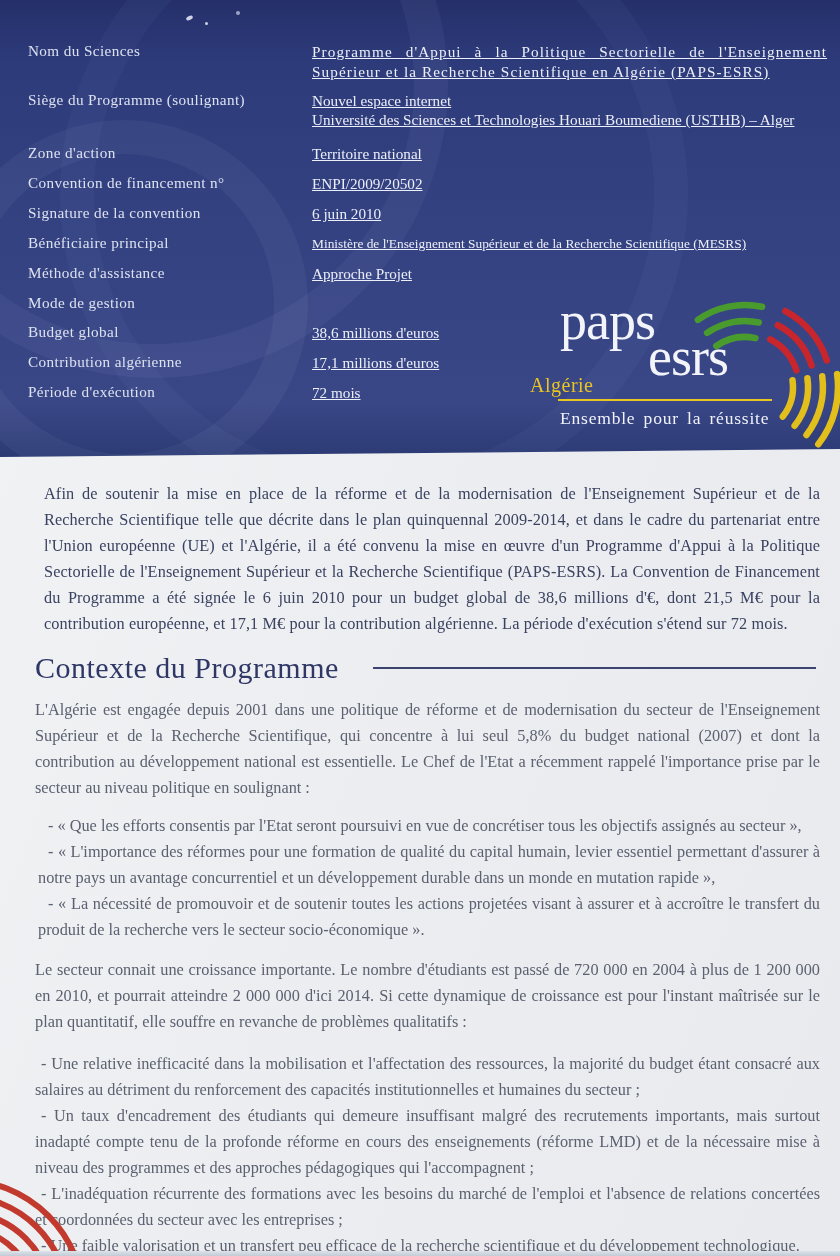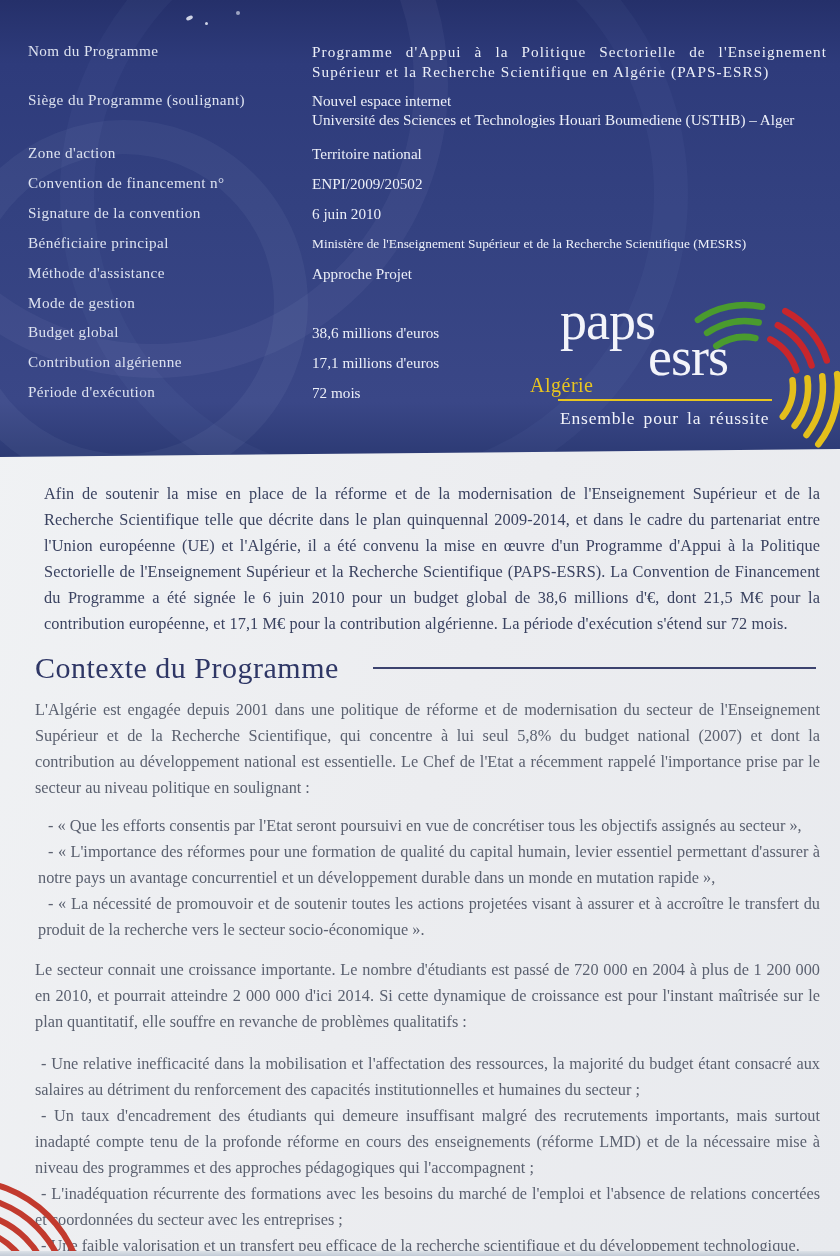--- a/index.html
+++ b/index.html
@@ -15,21 +15,21 @@
   .swirl.s2{width:560px;height:560px;left:60px;top:-120px;border-color:rgba(190,205,245,0.04);}
   .swirl.s3{width:300px;height:300px;left:-60px;top:120px;border-color:rgba(220,228,252,0.05);}
   .speck{position:absolute;background:rgba(236,240,250,0.85);border-radius:50%;}
   .speck.a{left:186px;top:16px;width:7px;height:4px;transform:rotate(-25deg);}
   .speck.b{left:205px;top:22px;width:3px;height:3px;}
   .speck.c{left:236px;top:11px;width:4px;height:4px;background:rgba(236,240,250,0.6);}
 
   .rows{position:relative;padding-top:42px;}
   .hrow{display:flex;align-items:flex-start;margin-bottom:11px;font-size:15.2px;}
   .hlabel{flex:none;width:284px;padding-left:28px;letter-spacing:.4px;color:#dde2f0;}
-  .hvalue{flex:none;width:515px;color:#eceff8;white-space:pre-line;line-height:19px;}
+  .hvalue{flex:none;width:515px;color:#eceff8;white-space:pre-line;line-height:19px;text-decoration:underline;}
   .hrow.r0{margin-bottom:9px;}
   .hrow.r0 .hvalue{text-align:justify;letter-spacing:1.1px;line-height:20px;}
   .hrow.r1{margin-bottom:15px;}
   .hrow.r5 .hvalue{font-size:13.4px;width:480px;}
 
   
   .logo{position:absolute;right:0;top:262px;width:310px;height:200px;}
   .logo svg{position:absolute;left:0;top:0;}
   .logo .w1,.logo .w2{position:absolute;font-size:54px;line-height:1;color:#f3f4fa;letter-spacing:-1px;}
   .logo .w1{left:30px;top:32px;}
@@ -64,21 +64,21 @@
   <header class="hdr">
     <div class="swirl s1"></div>
     <div class="swirl s2"></div>
     <div class="swirl s3"></div>
     <div class="speck a"></div>
     <div class="speck b"></div>
     <div class="speck c"></div>
 
     <div class="rows">
       <div class="hrow r0">
-        <div class="hlabel">Nom du Programme</div>
+        <div class="hlabel">Nom du Sciences</div>
         <div class="hvalue">Programme d'Appui à la Politique Sectorielle de l'Enseignement Supérieur et la Recherche Scientifique en Algérie (PAPS-ESRS)</div>
       </div>
       <div class="hrow r1">
         <div class="hlabel">Siège du Programme (soulignant)</div>
         <div class="hvalue">Nouvel espace internet
 Université des Sciences et Technologies Houari Boumediene (USTHB) – Alger</div>
       </div>
       <div class="hrow">
         <div class="hlabel">Zone d'action</div>
         <div class="hvalue">Territoire national</div>

